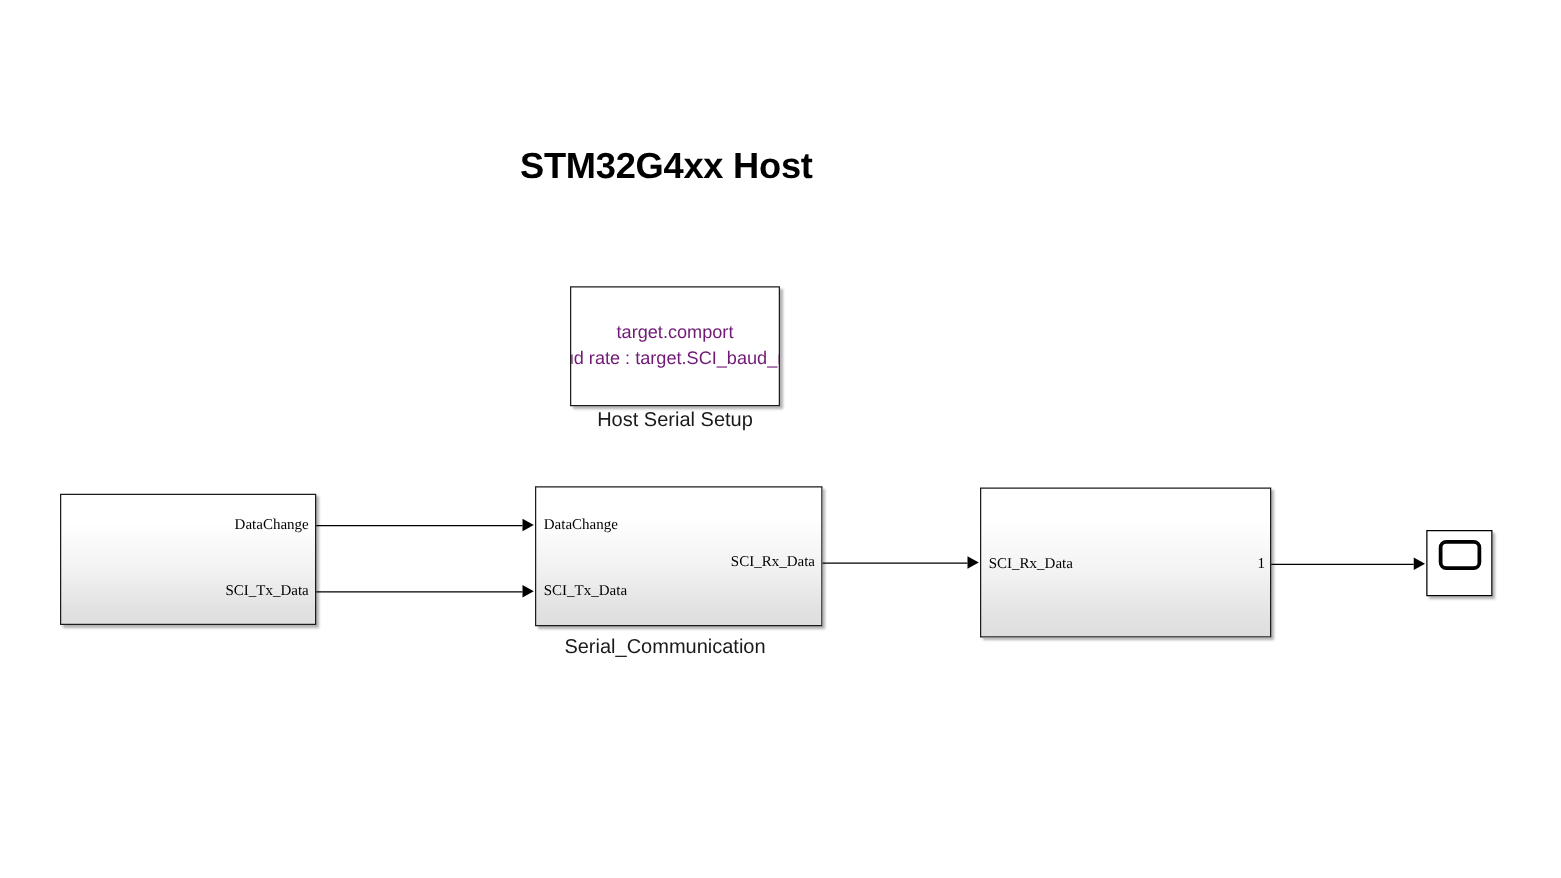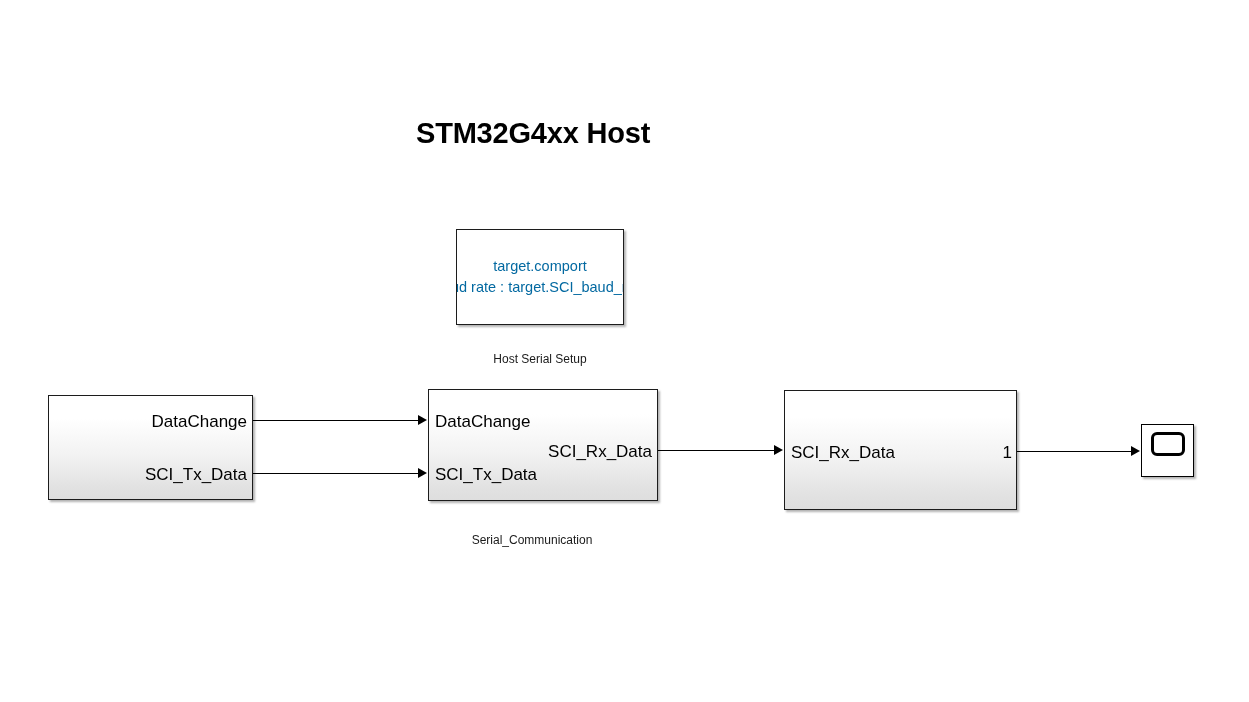--- a/index.html
+++ b/index.html
@@ -54,47 +54,47 @@
   .block.gradient {
     background: linear-gradient(to bottom, #ffffff 0%, #ffffff 22%, #f2f2f2 58%, #e2e2e2 88%, #dedede 100%);
   }
   .block.plain {
     background: #ffffff;
   }
 
   
   .block-label {
     position: absolute;
-    font-size: 12px;
+    font-size: 16px;
     color: #1a1a1a;
     white-space: nowrap;
     text-align: center;
     transform: translateX(-50%);
-    margin-top: 24px;
   }
 
   
   .port-label {
     position: absolute;
-    font-size: 17px;
+    font-size: 12px;
     color: #000000;
     white-space: nowrap;
     line-height: 1;
+    font-family: Liberation Serif, serif;
   }
   .port-label.left  { text-align: left; }
   .port-label.right { text-align: right; transform: translateX(-100%); }
 
   
   .block-inner-text {
     position: absolute;
     overflow: hidden;
     text-align: center;
     font-size: 14.5px;
     line-height: 21px;
-    color: #0369a1;
+    color: #701a75;
     white-space: nowrap;
     pointer-events: none;
   }
   .block-inner-text .line {
     white-space: nowrap;
   }
 
   
   .signal-line {
     position: absolute;

